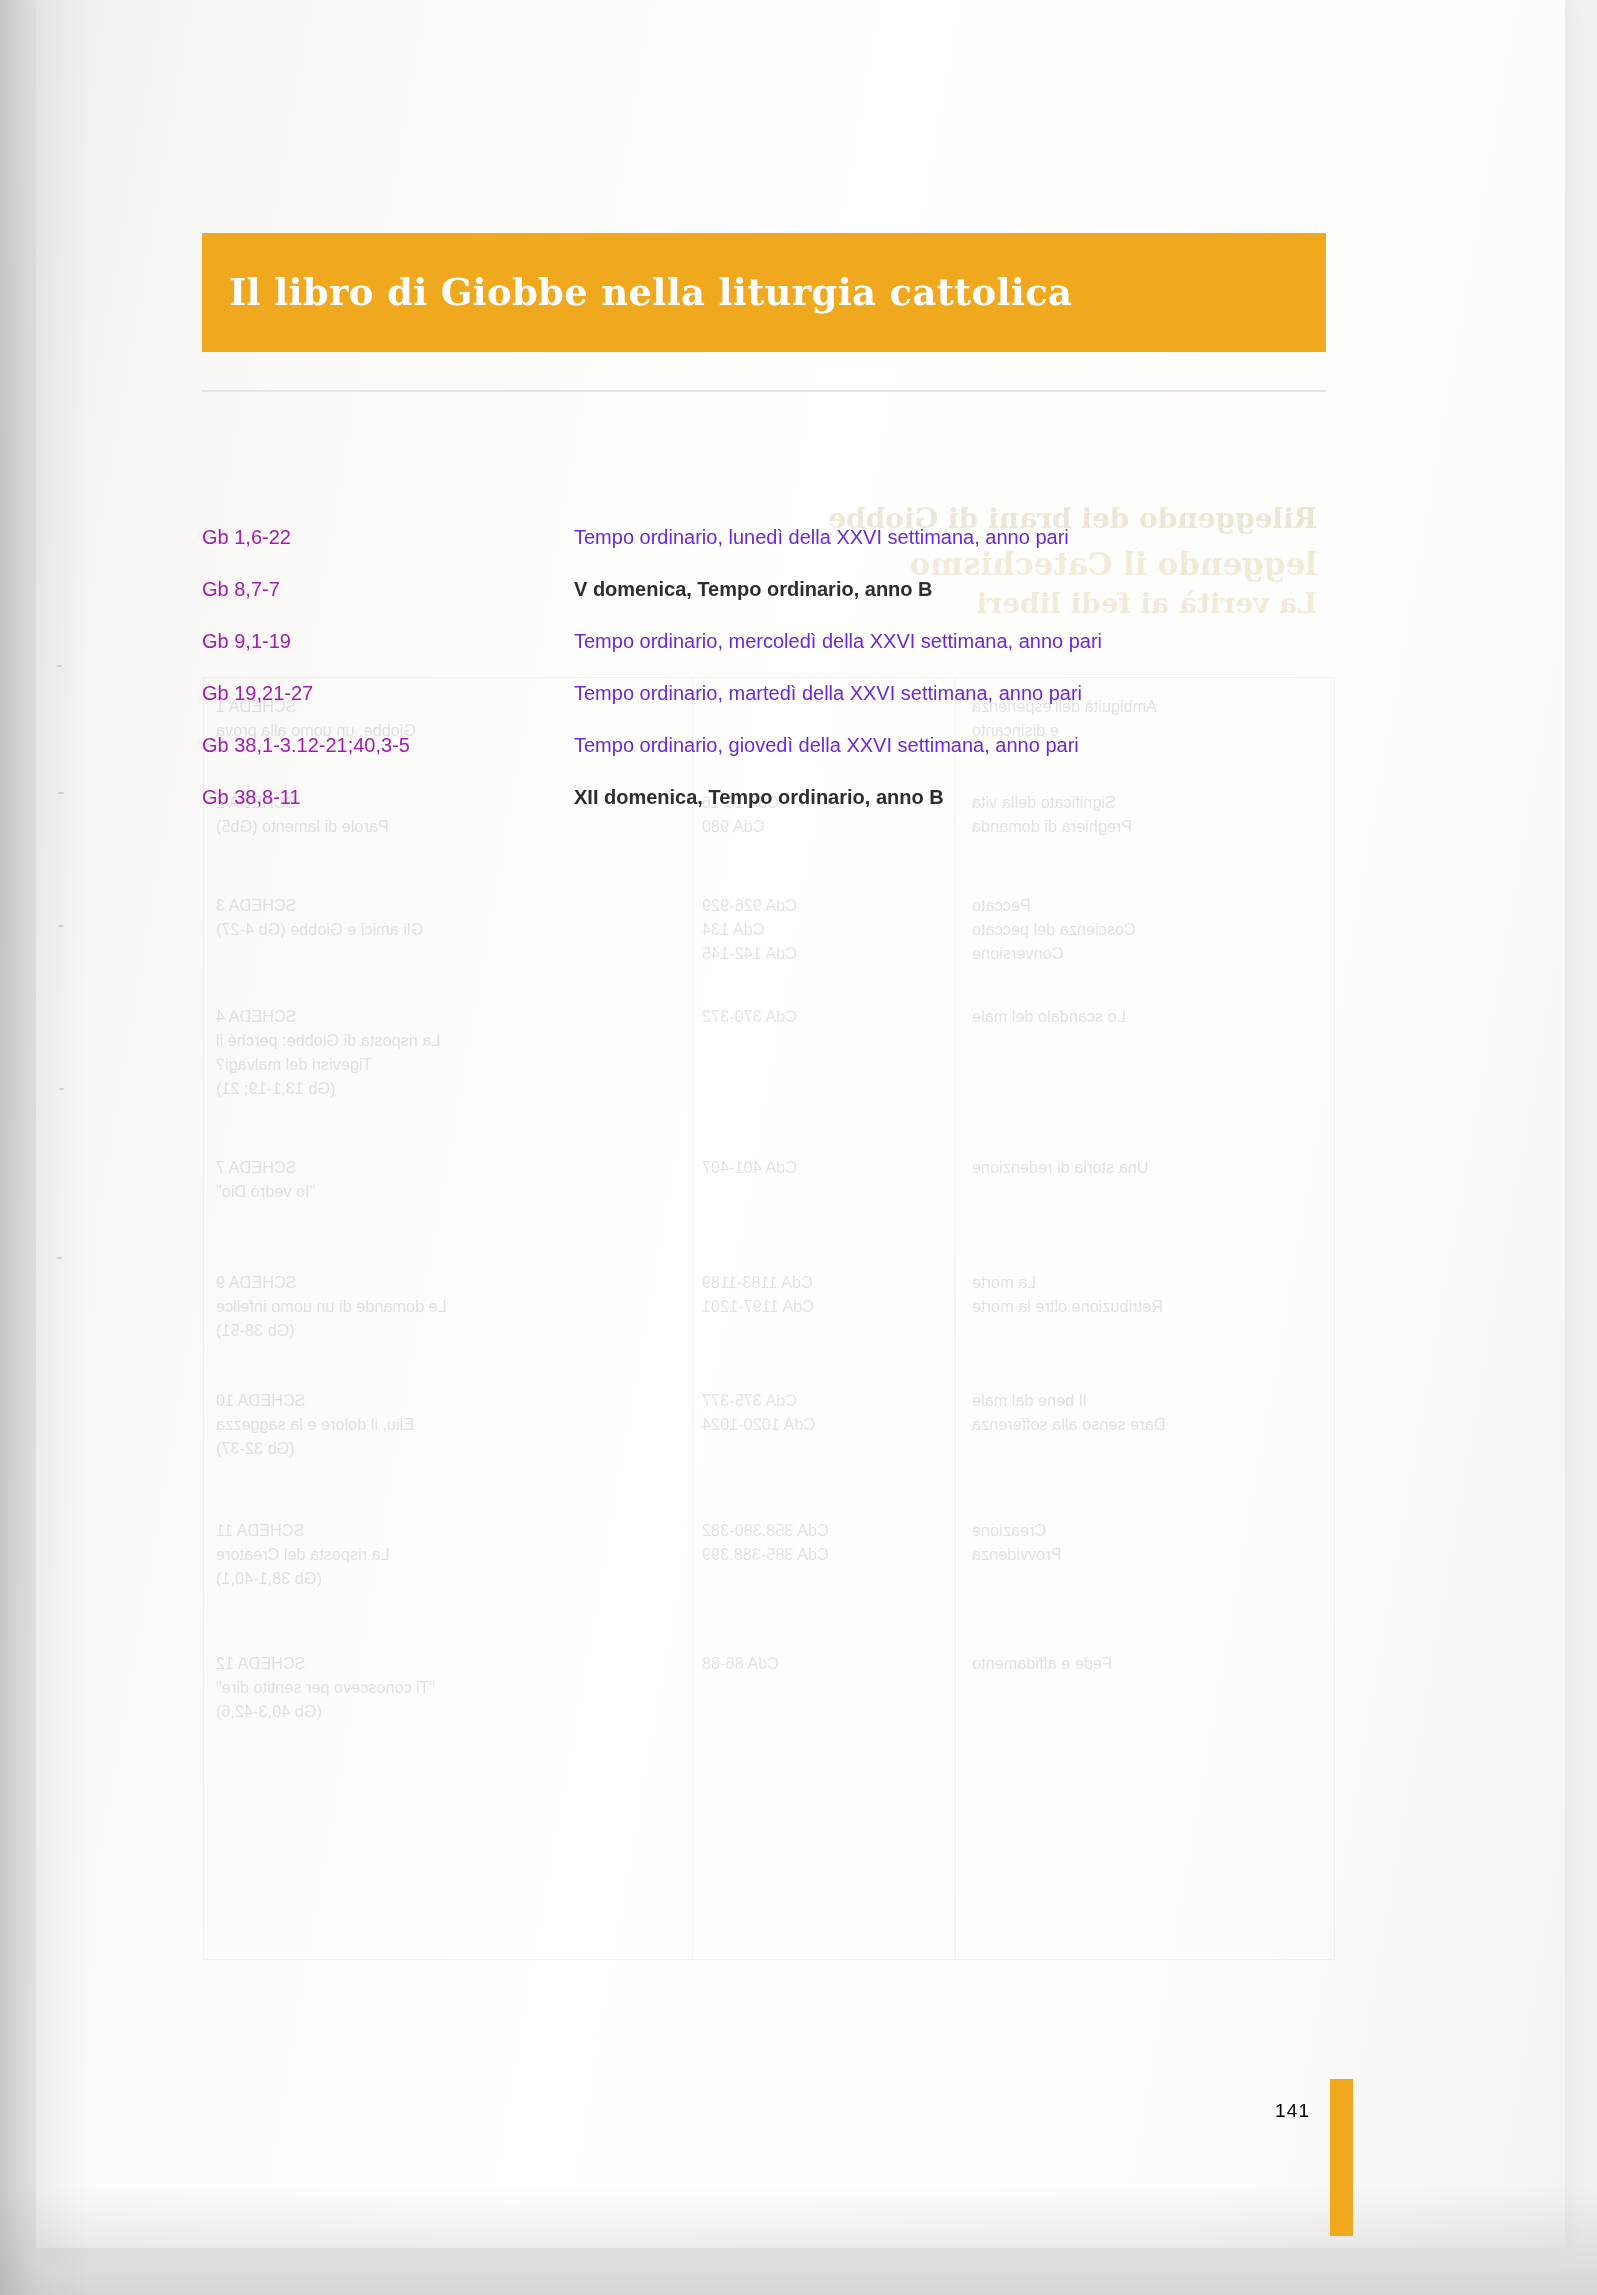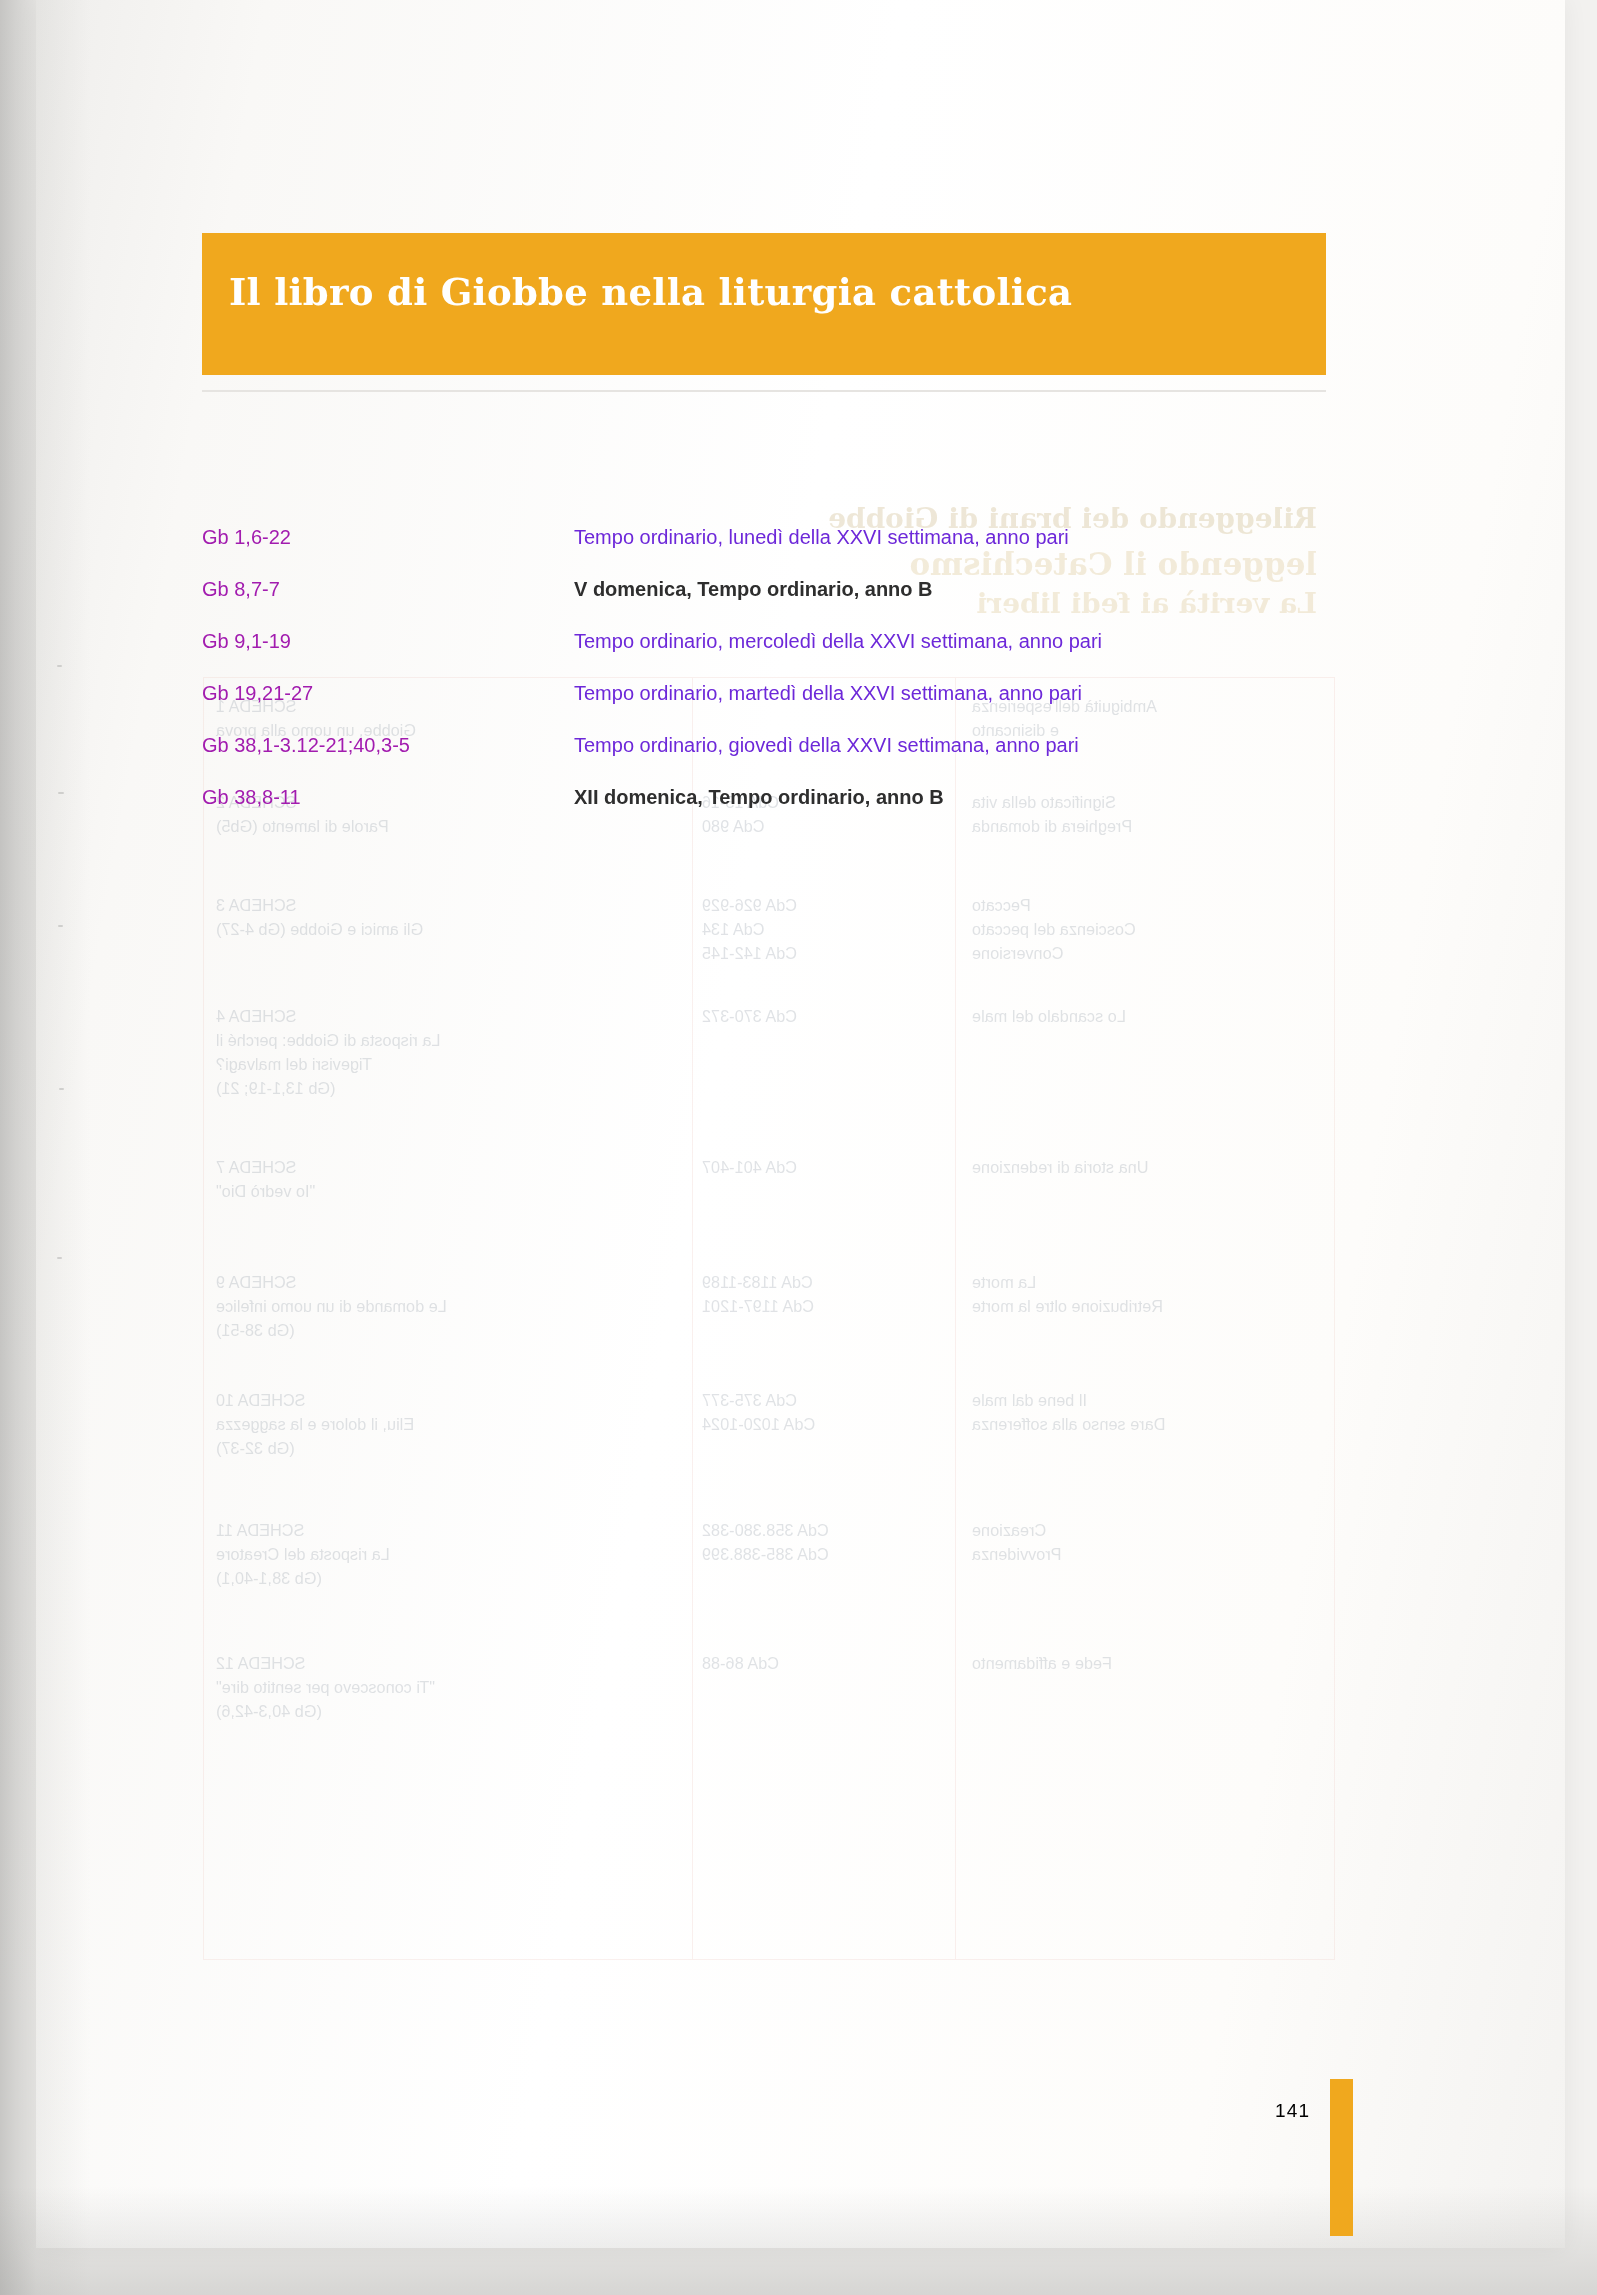--- a/index.html
+++ b/index.html
@@ -50,21 +50,21 @@
     height: 109px;
     background: linear-gradient(0deg, rgba(150,150,148,0.30) 0%, rgba(255,255,255,0) 100%);
   }
 
   
   .title-banner {
     position: absolute;
     left: 202px;
     top: 233px;
     width: 1124px;
-    height: 142px;
+    height: 119px;
     background: #f0a81e;
   }
   .title-banner .title-text {
     position: absolute;
     left: 27px;
     top: 37px;
     font-family: "DejaVu Serif", serif;
     font-weight: bold;
     font-size: 37px;
     color: #ffffff;

